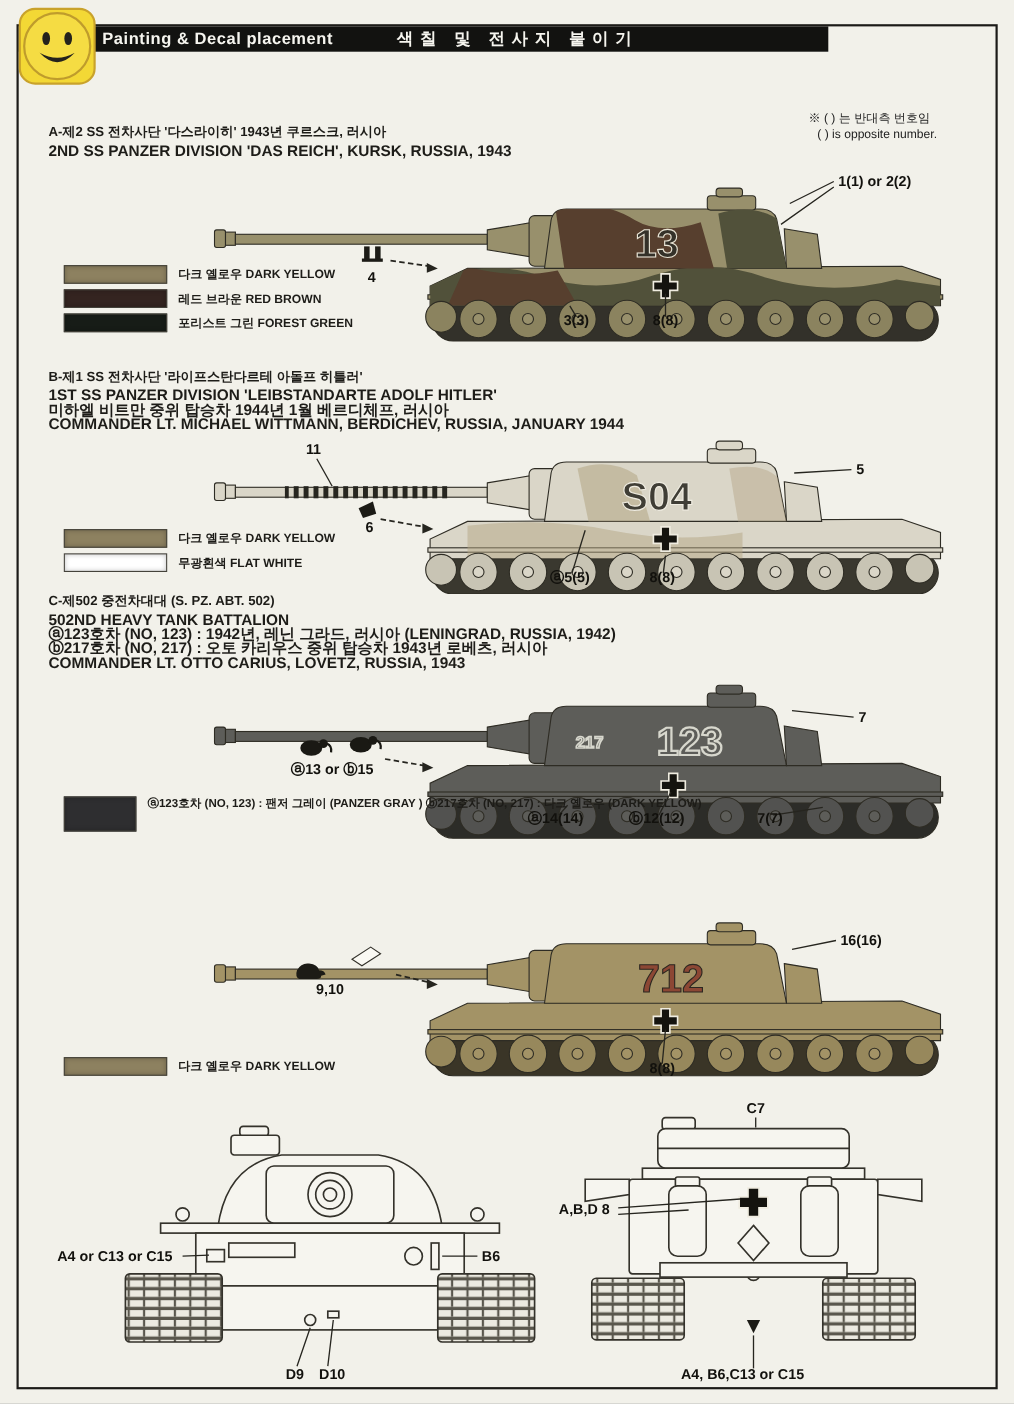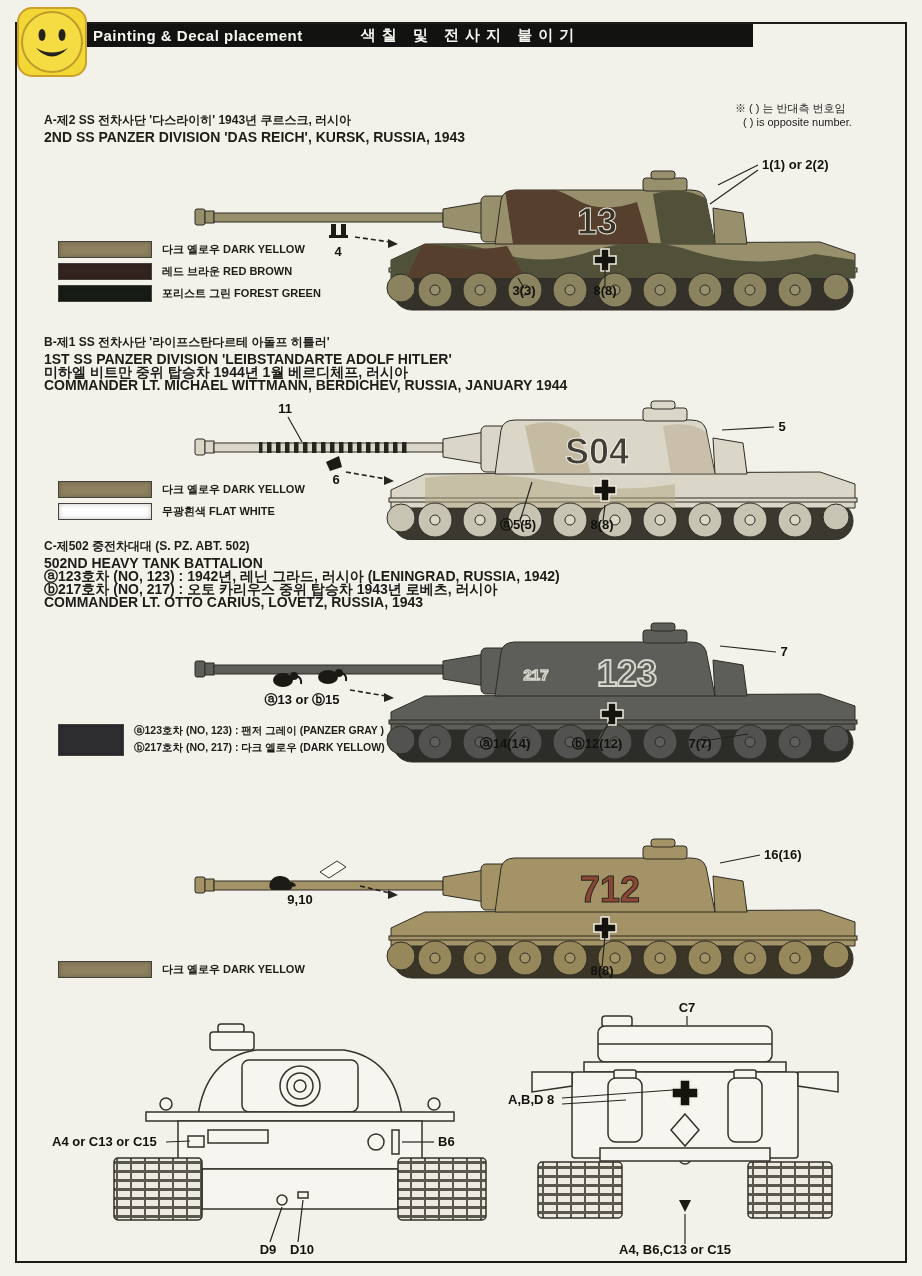--- a/index.html
+++ b/index.html
@@ -13,21 +13,21 @@
   .smiley{z-index:5;}
   .note{position:absolute;left:735px;top:101px;font-size:11px;line-height:14px;color:#222;}
   .note .en{padding-left:8px;}
   .sec-head{position:absolute;color:#1d1c18;}
   .sec-head .l0{font-size:12px;font-weight:bold;margin-bottom:2px;white-space:nowrap;}
   .sec-head .ln{font-size:14px;line-height:13px;white-space:nowrap;font-weight:bold;}
   .swatch-row{position:absolute;display:flex;align-items:center;gap:10px;}
   .swatch{display:inline-block;width:92px;height:15px;border:1px solid #44423a;box-shadow:inset 0 0 5px rgba(0,0,0,.25);}
   .legend-swatch{width:64px;height:30px;}
   .swatch-label{font-size:11px;font-weight:bold;color:#1d1c18;white-space:nowrap;}
-  .legend-lines{display:flex;flex-direction:column;gap:3px;}
+  .legend-lines{display:flex;flex-direction:row;gap:3px;}
   .legend-lines .swatch-label{font-weight:bold;font-size:10.5px;}
   .tank-svg,.view-svg{position:absolute;}
   svg text{font-family:"Liberation Sans",sans-serif;}
   .callout{font-size:13px;font-weight:bold;fill:#12110d;}
   .leader{stroke:#26251f;stroke-width:1.2;fill:none;}
   .dash{stroke:#26251f;stroke-width:1.6;stroke-dasharray:5 3;fill:none;}
   .tnum{font-size:36px;font-weight:bold;}
   .tnum-small{font-size:15px;font-weight:bold;}
   .tank-a{--base:#98906c;--wheel:#8b835f;--track:#33312a;}
   .tank-b{--base:#dad6c8;--wheel:#c8c4b4;--track:#3a382f;}

